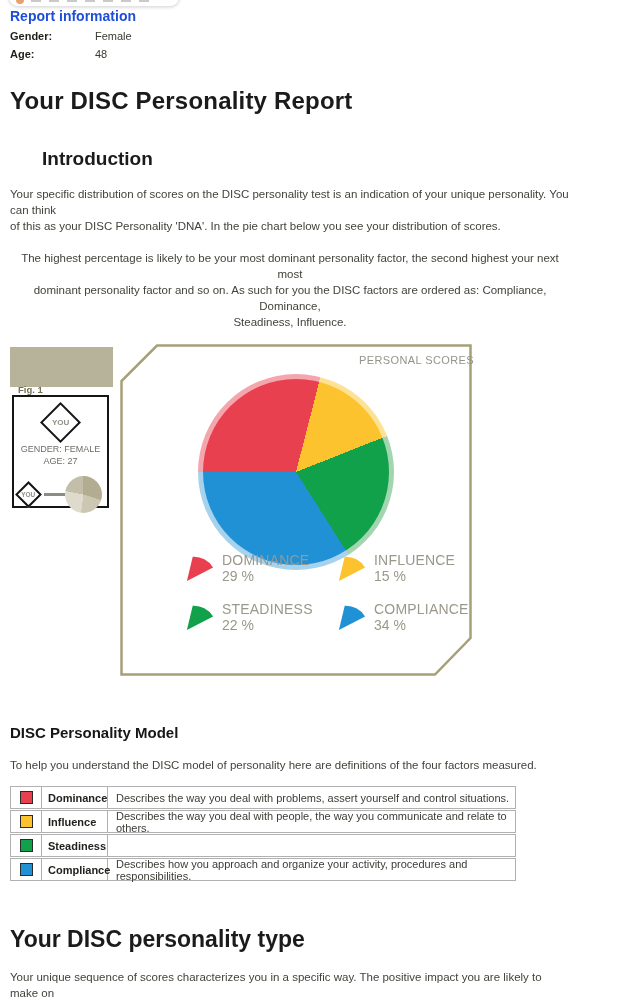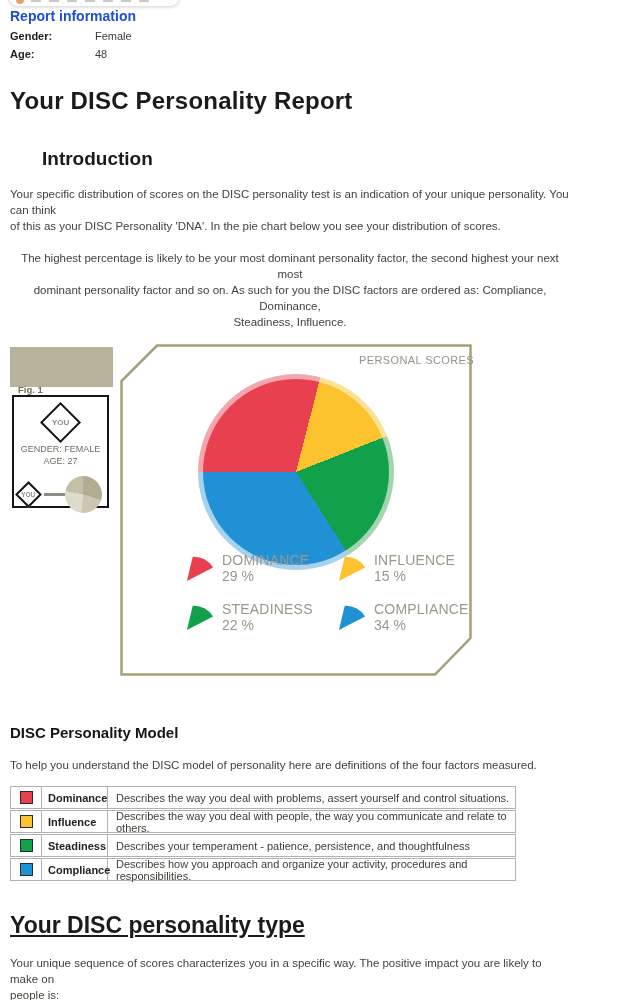--- a/index.html
+++ b/index.html
@@ -74,21 +74,21 @@
   
   .model-table { margin-top:13px; width:506px; }
   .model-row { display:flex; align-items:stretch; border:1px solid #b1b1b1; margin-bottom:1px;
     background:#fff; height:23px; }
   .cell-swatch { width:30px; display:flex; align-items:center; justify-content:center; }
   .swatch { width:13px; height:13px; border:1.5px solid #2a2a2a; display:block; }
   .cell-name { width:67px; border-left:1px solid #b1b1b1; border-right:1px solid #b1b1b1;
     display:flex; align-items:center; padding-left:6px; font-size:11px; font-weight:bold; color:#22221e; }
   .cell-desc { flex:1; display:flex; align-items:center; padding-left:8px; font-size:11px; color:#3c3c36; }
 
-  h1.type-title { font-size:23px; font-weight:bold; color:#1b1b1b; margin-top:31px;text-decoration:underline; }
+  h1.type-title { font-size:23px; font-weight:bold; color:#1b1b1b; margin-top:45px; }
 </style>
 </head>
 <body>
 
 <div class="cutoff-card">
   <span class="cutoff-avatar"></span>
   <span class="cutoff-dots"></span>
 </div>
 
 <div class="page">
@@ -210,21 +210,20 @@
       </div>
       <div class="cell-name">Influence</div>
       <div class="cell-desc">Describes the way you deal with people, the way you communicate and relate to others.</div>
     </div>
 
     <div class="model-row">
       <div class="cell-swatch">
         <span class="swatch" style="background: rgb(18, 161, 75);"></span>
       </div>
       <div class="cell-name">Steadiness</div>
-      <div class="cell-desc">Describes your temperament - patience, persistence, and thoughtfulness</div>
     </div>
 
     <div class="model-row">
       <div class="cell-swatch">
         <span class="swatch" style="background: rgb(33, 145, 213);"></span>
       </div>
       <div class="cell-name">Compliance</div>
       <div class="cell-desc">Describes how you approach and organize your activity, procedures and responsibilities.</div>
     </div>
 

